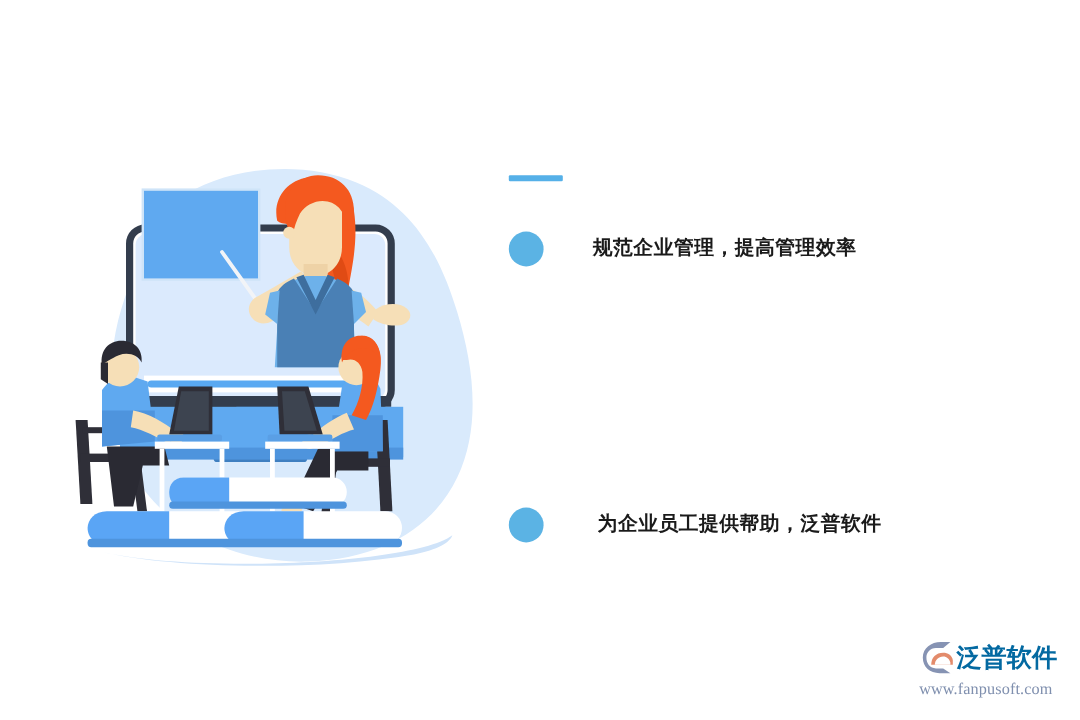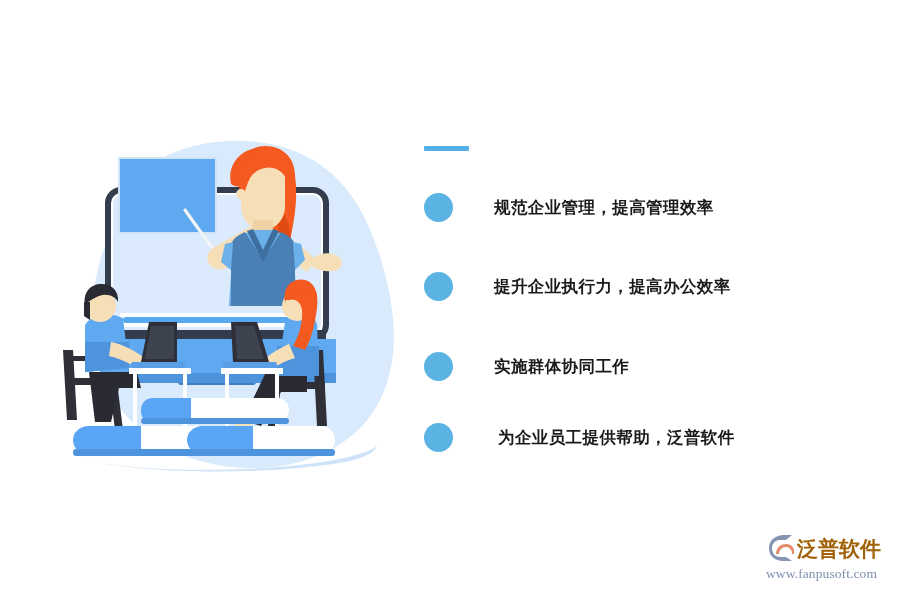--- a/index.html
+++ b/index.html
@@ -103,21 +103,21 @@
     height: 32px;
   }
   #logo-mark {
     width: 30px;
     height: 28px;
     flex: 0 0 auto;
   }
   #logo-wordmark {
     font-size: 21px;
     font-weight: bold;
-    color: #a16207;
+    color: #0369a1;
     letter-spacing: 0px;
     line-height: 1;
     margin-left: 1px;
     white-space: nowrap;
   }
   #logo-url {
     font-family: "Liberation Serif", "DejaVu Serif", serif;
     font-size: 13.5px;
     font-weight: normal;
     color: #7f8fae;
@@ -280,29 +280,21 @@
 
   <div id="content">
 
     <div id="accent-rule"></div>
 
     <div class="bullet-row r0">
       <span class="bullet-dot"></span>
       <span class="bullet-text">规范企业管理，提高管理效率</span>
     </div>
 
-    <div class="bullet-row r1">
-      <span class="bullet-dot"></span>
-      <span class="bullet-text">提升企业执行力，提高办公效率</span>
-    </div>
-
-    <div class="bullet-row r2">
-      <span class="bullet-dot"></span>
-      <span class="bullet-text">实施群体协同工作</span>
-    </div>
+
 
     <div class="bullet-row r3">
       <span class="bullet-dot"></span>
       <span class="bullet-text"> 为企业员工提供帮助，泛普软件</span>
     </div>
 
   </div>
 
   <div id="logo">
     <div id="logo-top">

